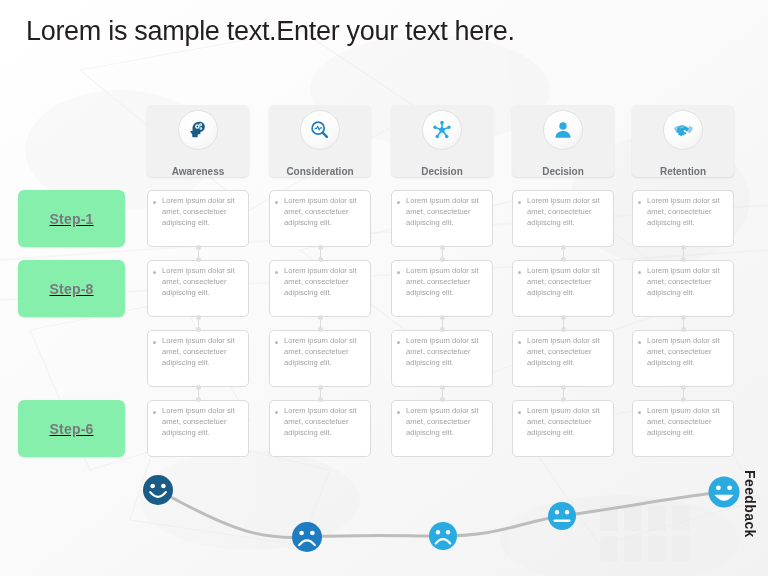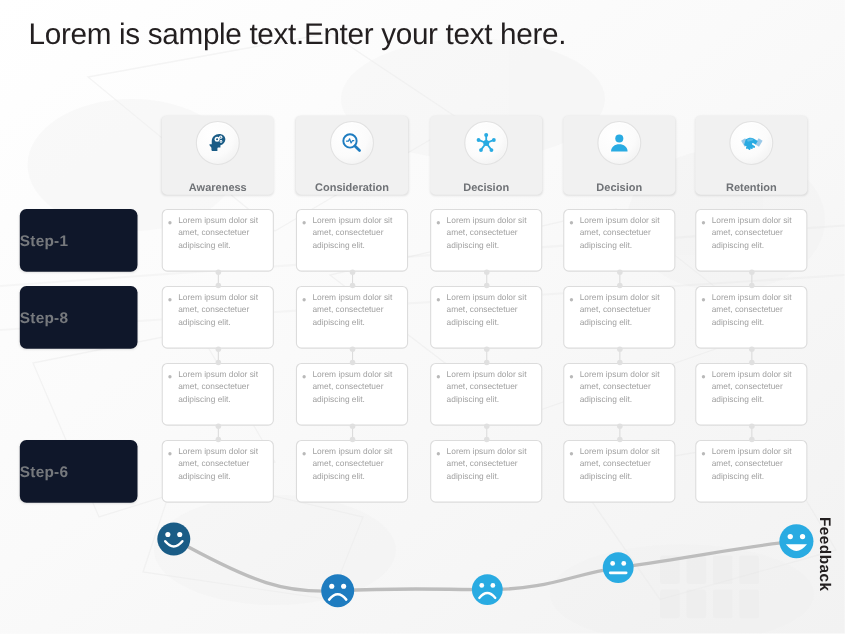--- a/index.html
+++ b/index.html
@@ -78,25 +78,27 @@
     color: #6f7276;
     white-space: nowrap;
   }
 
   
   .step-box {
     position: absolute;
     left: 18px;
     width: 107px;
     height: 57px;
-    background: #0f172a;
+    background: #86efac;
     border-radius: 6px;
     box-shadow: 0 1px 2px rgba(0,0,0,0.09);
     display: flex;
     align-items: center;
+    justify-content: center;
+    text-decoration: underline;
   }
   .step-label {
     font-size: 14px;
     font-weight: bold;
     color: #76797d;
     letter-spacing: 0.2px;
   }
 
   
   .cell {

